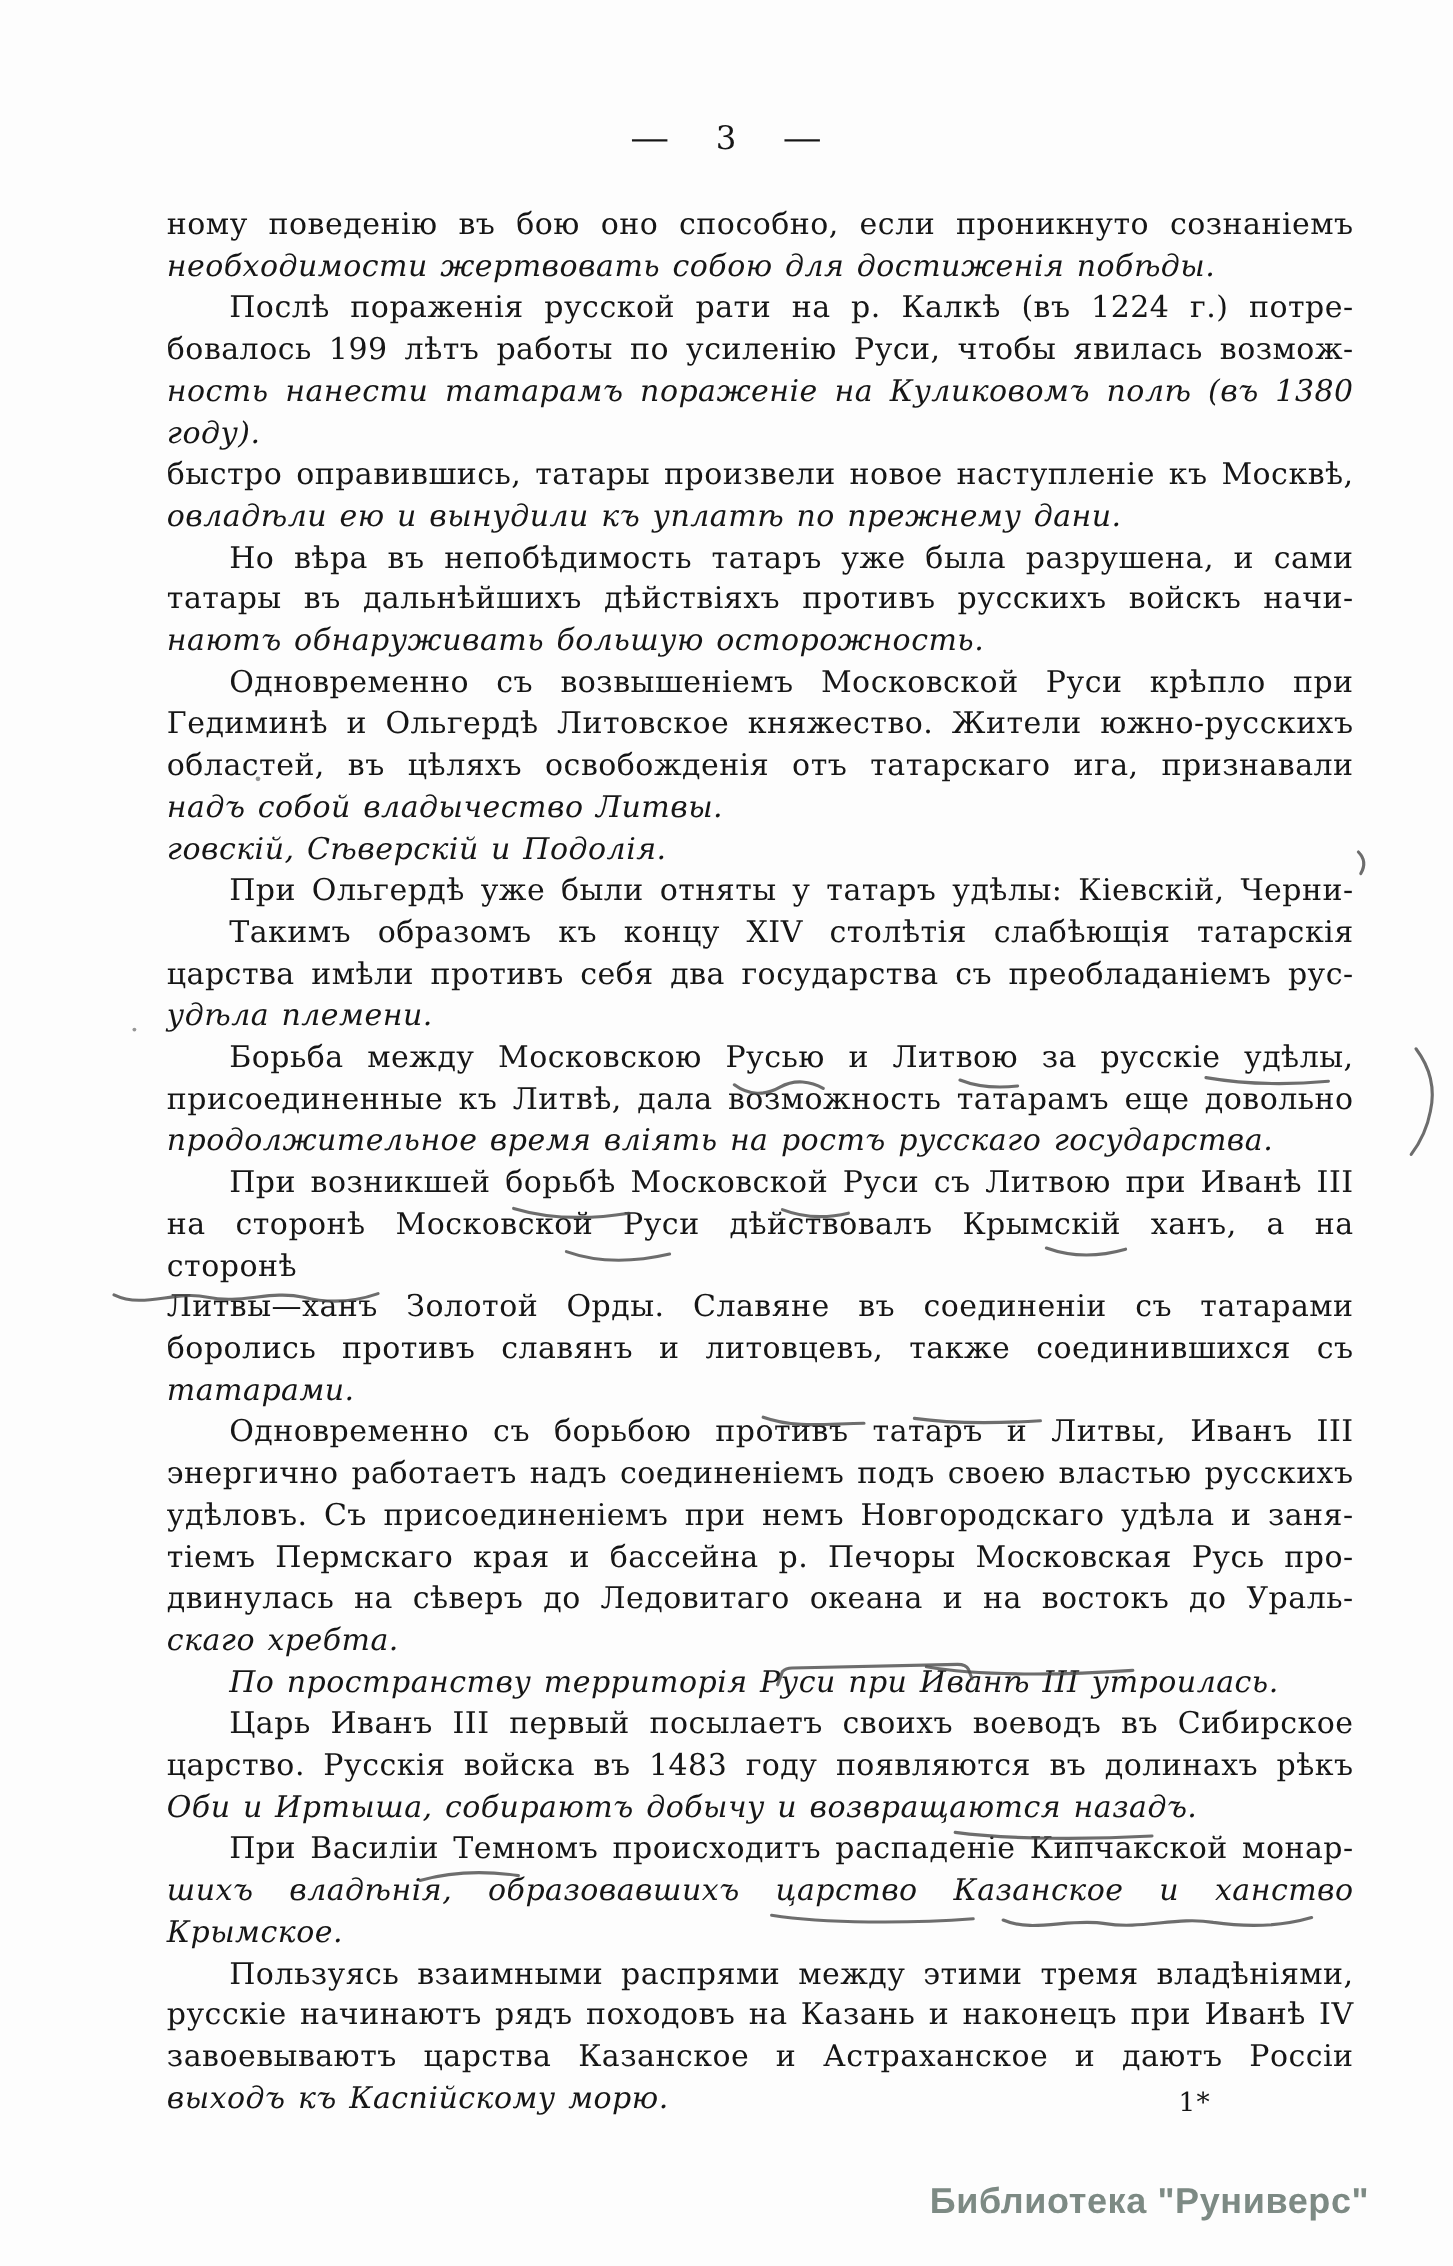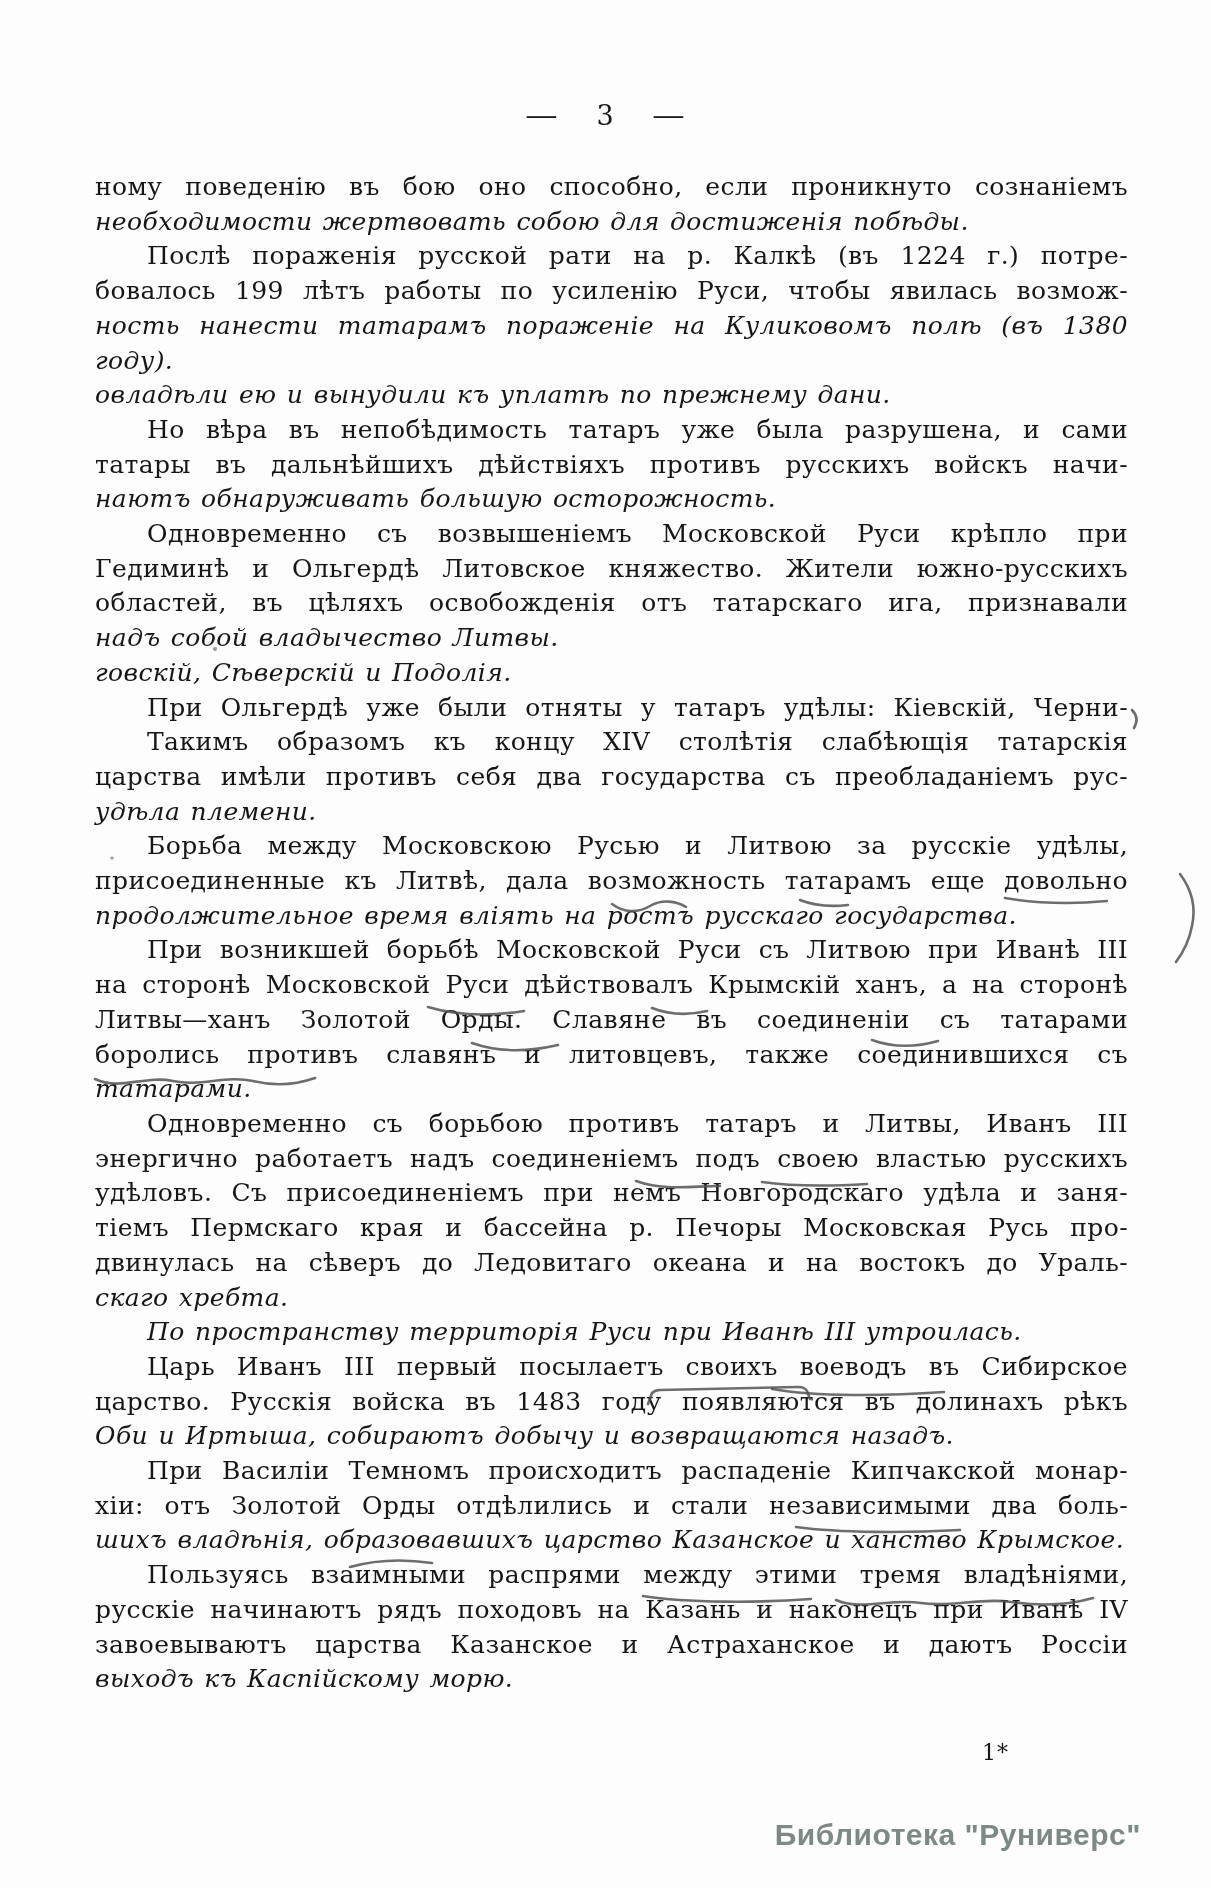--- a/index.html
+++ b/index.html
@@ -24,20 +24,21 @@
     position:absolute;left:95px;top:170px;width:1033px;
     font-size:25px;line-height:34.7px;
     letter-spacing:0.4px;word-spacing:2px;
     text-rendering:optimizeLegibility;
   }
   .line{
     text-align:justify;
     text-align-last:justify;
     white-space:normal;
     min-height:34.7px;
+    margin-left:44px;
   }
   .line.last{text-align-last:left;font-style:italic;}
   .line.indent{text-indent:52px;}
   
   .pencil{
     position:absolute;left:0;top:0;width:1211px;height:1888px;
     pointer-events:none;
   }
   .pencil path{fill:none;stroke:#4d4d4d;stroke-width:2.6;stroke-linecap:round;opacity:.82;}
   .pencil circle{fill:#6a6a6a;opacity:.7;}
@@ -64,20 +65,21 @@
     <span>3</span>
     <span class="dash">—</span>
   </div>
 
   <div class="textblock" id="textblock">
       <div class="line">ному поведенію въ бою оно способно, если проникнуто сознаніемъ</div>
       <div class="line last">необходимости жертвовать собою для достиженія побѣды.</div>
       <div class="line indent">Послѣ пораженія русской рати на р. Калкѣ (въ 1224 г.) потре-</div>
       <div class="line">бовалось 199 лѣтъ работы по усиленію Руси, чтобы явилась возмож-</div>
       <div class="line last">ность нанести татарамъ пораженіе на Куликовомъ полѣ (въ 1380 году).</div>
+      <div class="line">быстро оправившись, татары произвели новое наступленіе къ Москвѣ,</div>
       <div class="line last">овладѣли ею и вынудили къ уплатѣ по прежнему дани.</div>
       <div class="line indent">Но вѣра въ непобѣдимость татаръ уже была разрушена, и сами</div>
       <div class="line">татары въ дальнѣйшихъ дѣйствіяхъ противъ русскихъ войскъ начи-</div>
       <div class="line last">наютъ обнаруживать большую осторожность.</div>
       <div class="line indent">Одновременно съ возвышеніемъ Московской Руси крѣпло при</div>
       <div class="line">Гедиминѣ и Ольгердѣ Литовское княжество. Жители южно-русскихъ</div>
       <div class="line">областей, въ цѣляхъ освобожденія отъ татарскаго ига, признавали</div>
       <div class="line last">надъ собой владычество Литвы.</div>
       <div class="line last">говскій, Сѣверскій и Подолія.</div>
       <div class="line indent">При Ольгердѣ уже были отняты у татаръ удѣлы: Кіевскій, Черни-</div>
@@ -96,21 +98,20 @@
       <div class="line">энергично работаетъ надъ соединеніемъ подъ своею властью русскихъ</div>
       <div class="line">удѣловъ. Съ присоединеніемъ при немъ Новгородскаго удѣла и заня-</div>
       <div class="line">тіемъ Пермскаго края и бассейна р. Печоры Московская Русь про-</div>
       <div class="line">двинулась на сѣверъ до Ледовитаго океана и на востокъ до Ураль-</div>
       <div class="line last">скаго хребта.</div>
       <div class="line last indent">По пространству территорія Руси при Иванѣ III утроилась.</div>
       <div class="line indent">Царь Иванъ III первый посылаетъ своихъ воеводъ въ Сибирское</div>
       <div class="line">царство. Русскія войска въ 1483 году появляются въ долинахъ рѣкъ</div>
       <div class="line last">Оби и Иртыша, собираютъ добычу и возвращаются назадъ.</div>
       <div class="line indent">При Василіи Темномъ происходитъ распаденіе Кипчакской монар-</div>
-      <div class="line">хіи: отъ Золотой Орды отдѣлились и стали независимыми два боль-</div>
       <div class="line last">шихъ владѣнія, образовавшихъ царство Казанское и ханство Крымское.</div>
       <div class="line indent">Пользуясь взаимными распрями между этими тремя владѣніями,</div>
       <div class="line">русскіе начинаютъ рядъ походовъ на Казань и наконецъ при Иванѣ IV</div>
       <div class="line">завоевываютъ царства Казанское и Астраханское и даютъ Россіи</div>
       <div class="line last">выходъ къ Каспійскому морю.</div>
     </div>
 
   <svg class="pencil" viewBox="0 0 1211 1888" xmlns="http://www.w3.org/2000/svg">
     <path d="M612,904 c12,9 26,9 38,2 c12,-7 26,-5 36,1"></path>
     <path d="M800,900 c15,6 30,7 48,5"></path>

